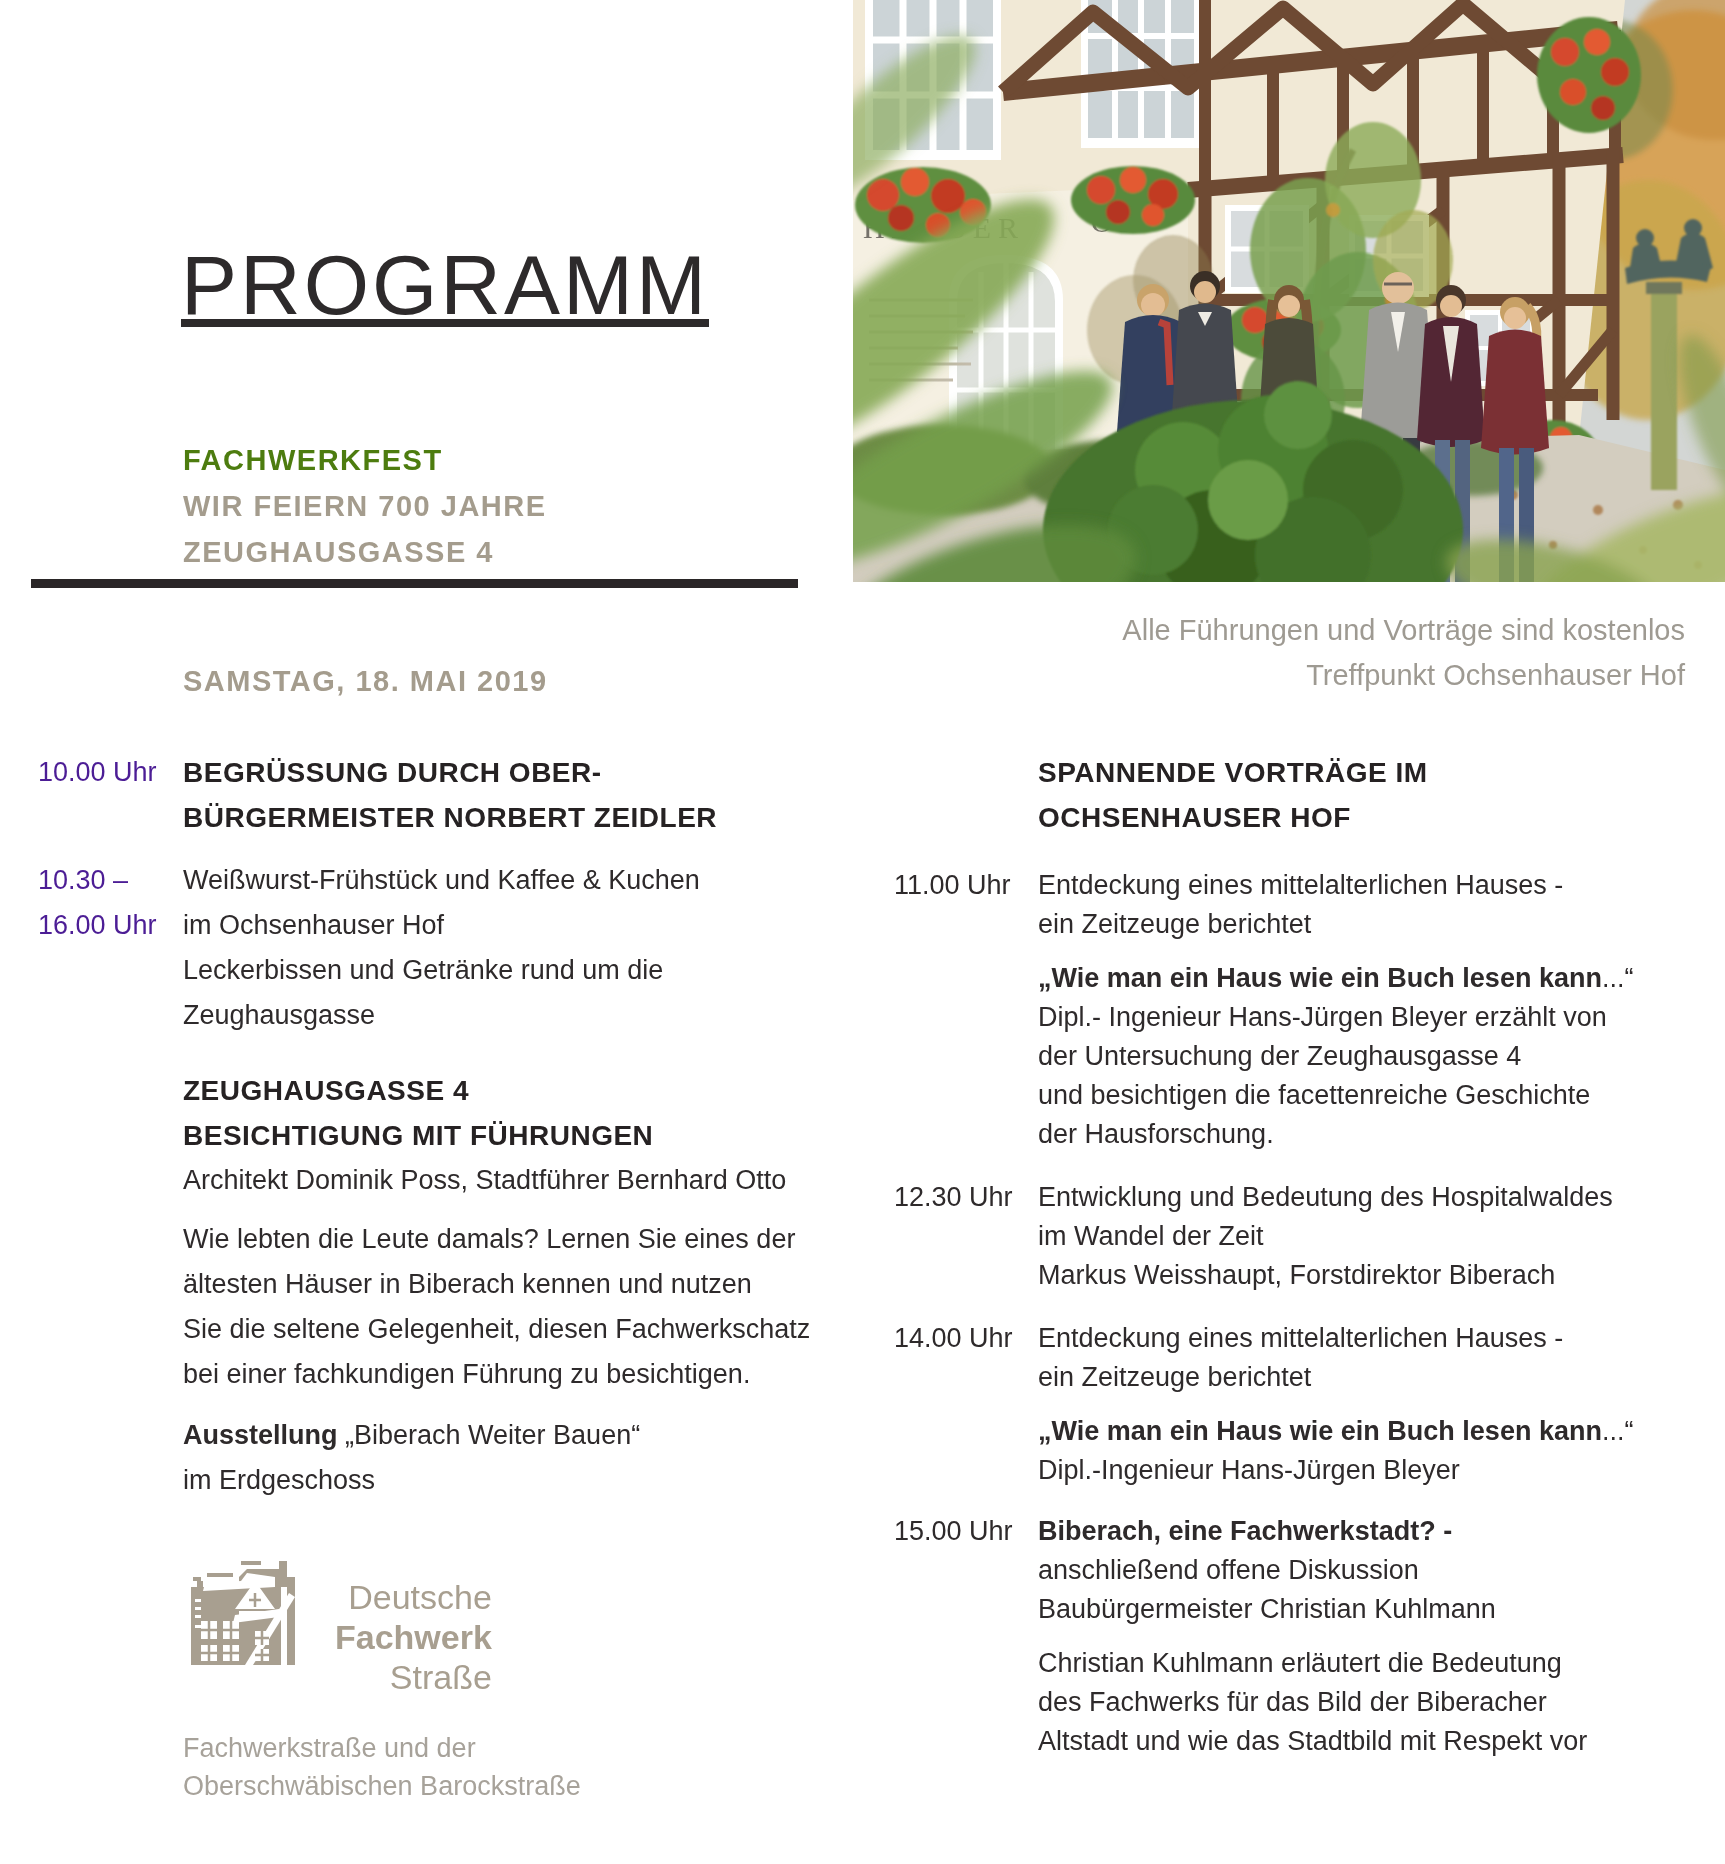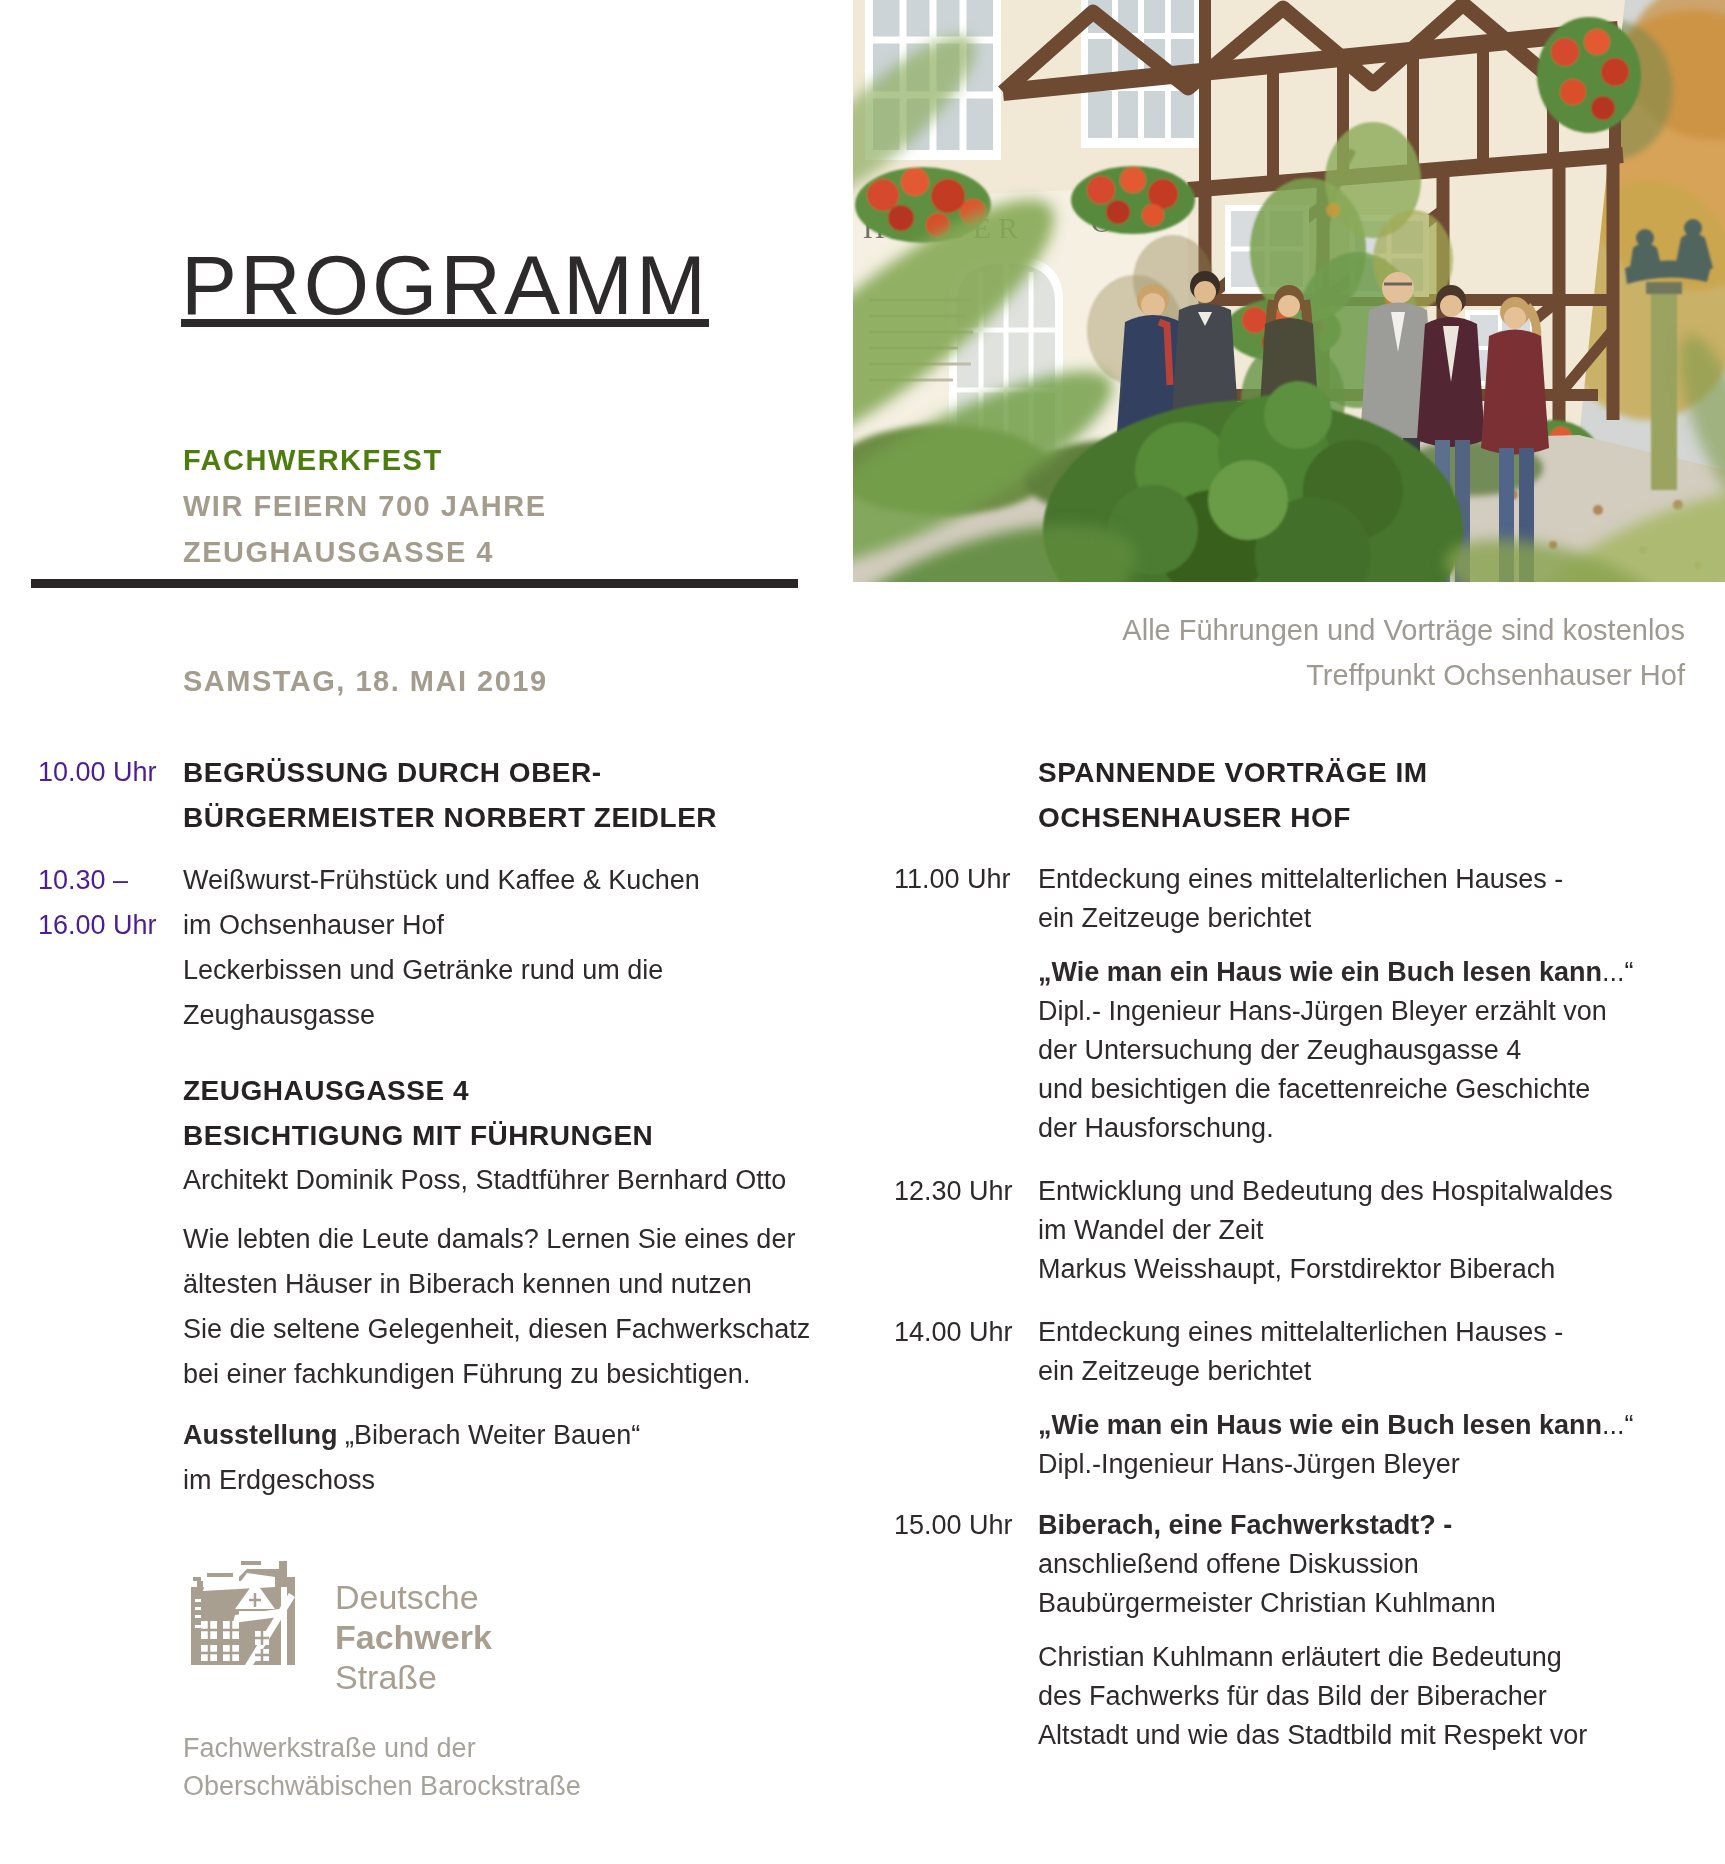--- a/index.html
+++ b/index.html
@@ -27,27 +27,27 @@
   
   .left-col{position:absolute; left:38px; top:750px; width:812px;}
   .right-col{position:absolute; left:894px; top:750px; width:821px;}
   .row{display:flex; align-items:flex-start;}
   .left-col .t{width:145px; flex:none; font-size:27px; line-height:45px; color:#4c1d95;}
   .right-col .t{width:144px; flex:none; font-size:27px; line-height:39px; color:#2e2a2b;}
   .c{flex:1; min-width:0;}
   .h-bold{font-size:28px; font-weight:bold; letter-spacing:0.5px; line-height:45px; color:#262223;}
   .body-l{font-size:27px; line-height:45px; color:#2e2a2b;}
   .body-r{font-size:27px; line-height:39px; color:#2e2a2b;} .gap15{height:15px;}
-  .mt18{margin-top:18px;} .mt26{margin-top:20px;} .mt24{margin-top:24px;}
+  .mt18{margin-top:18px;} .mt26{margin-top:26px;} .mt24{margin-top:24px;}
   .mt22{margin-top:22px;} .mt16{margin-top:16px;} .mt14{margin-top:14px;}
   .indent{margin-left:145px;}
   .bq{font-weight:bold;} .bq .reg{font-weight:normal;}
   .bold-inline{font-weight:bold;}
   
-  .logo-row{margin:44px 0 0 145px; display:flex; align-items:flex-start;}
+  .logo-row{margin:44px 0 0 145px; display:flex; align-items:flex-start;text-align:right;}
   .logo-mark{flex:none;}
   .logo-text{margin:30px 0 0 12px; font-size:34px; line-height:40px; color:#a89f90;}
   .logo-text .b{font-weight:bold;}
   .logo-caption{margin:32px 0 0 145px; font-size:27px; line-height:38px; color:#a7a29a;}
 </style>
 </head>
 <body>
 
 <div class="page">
 

